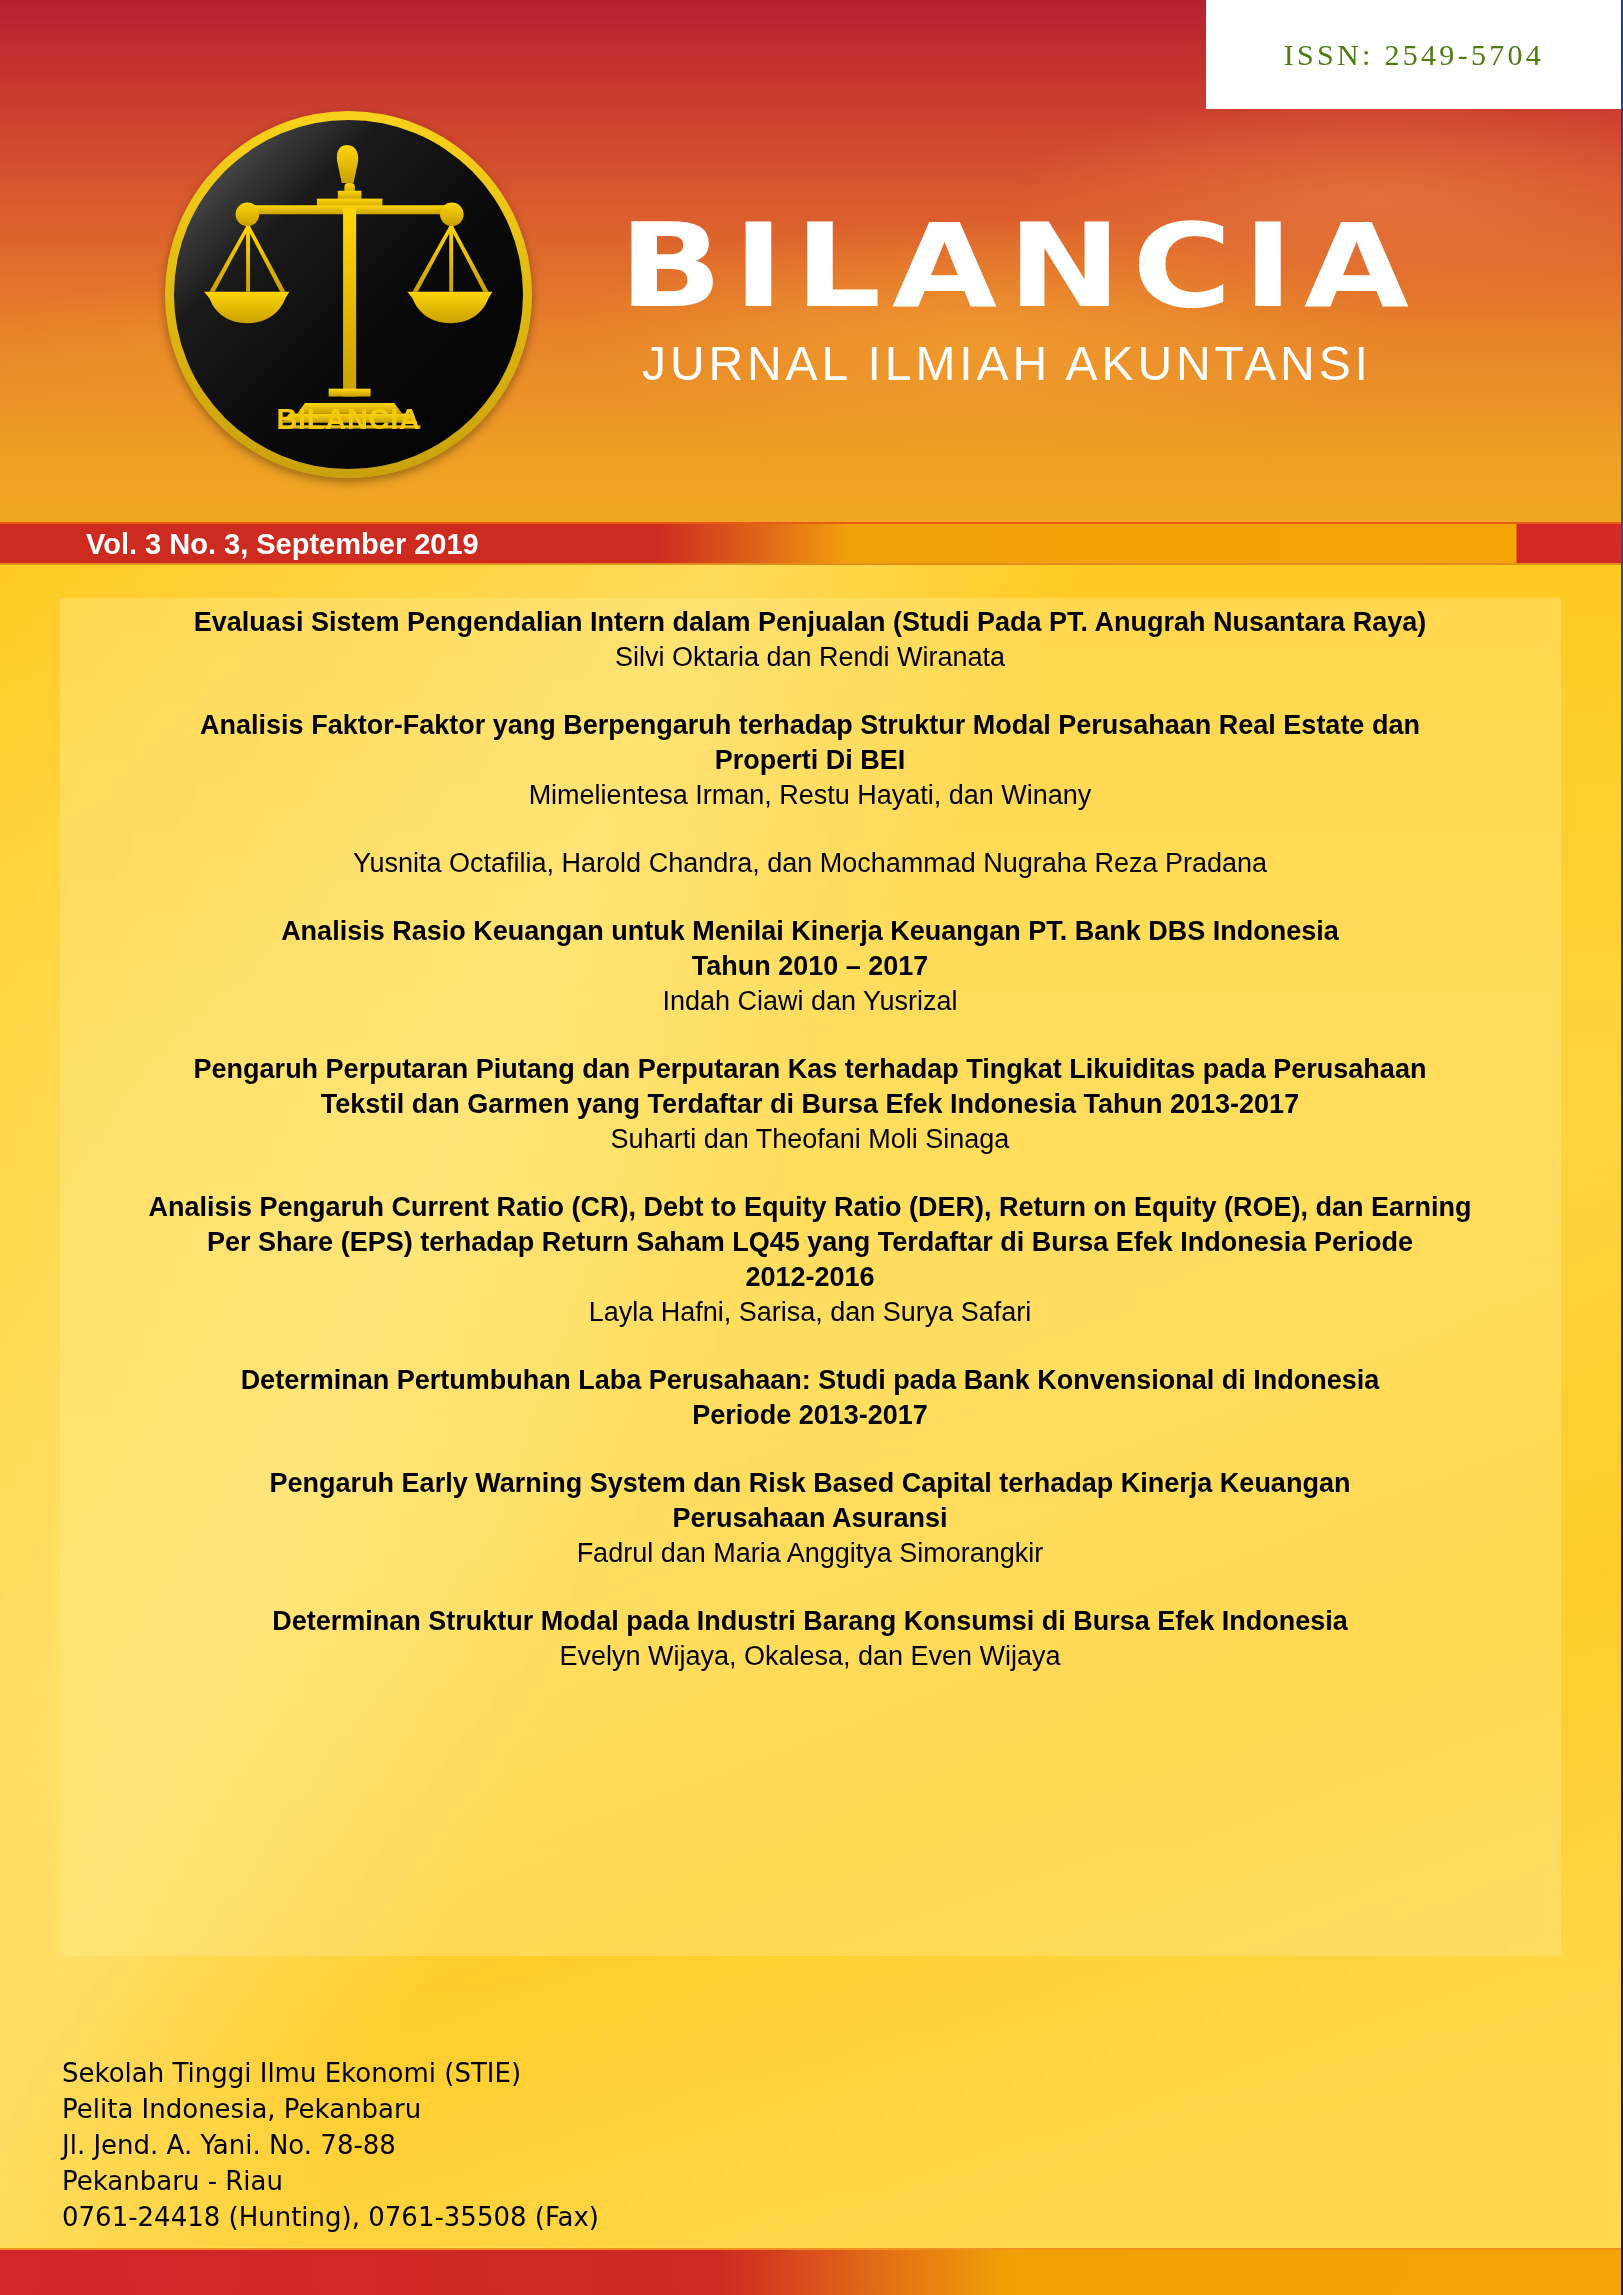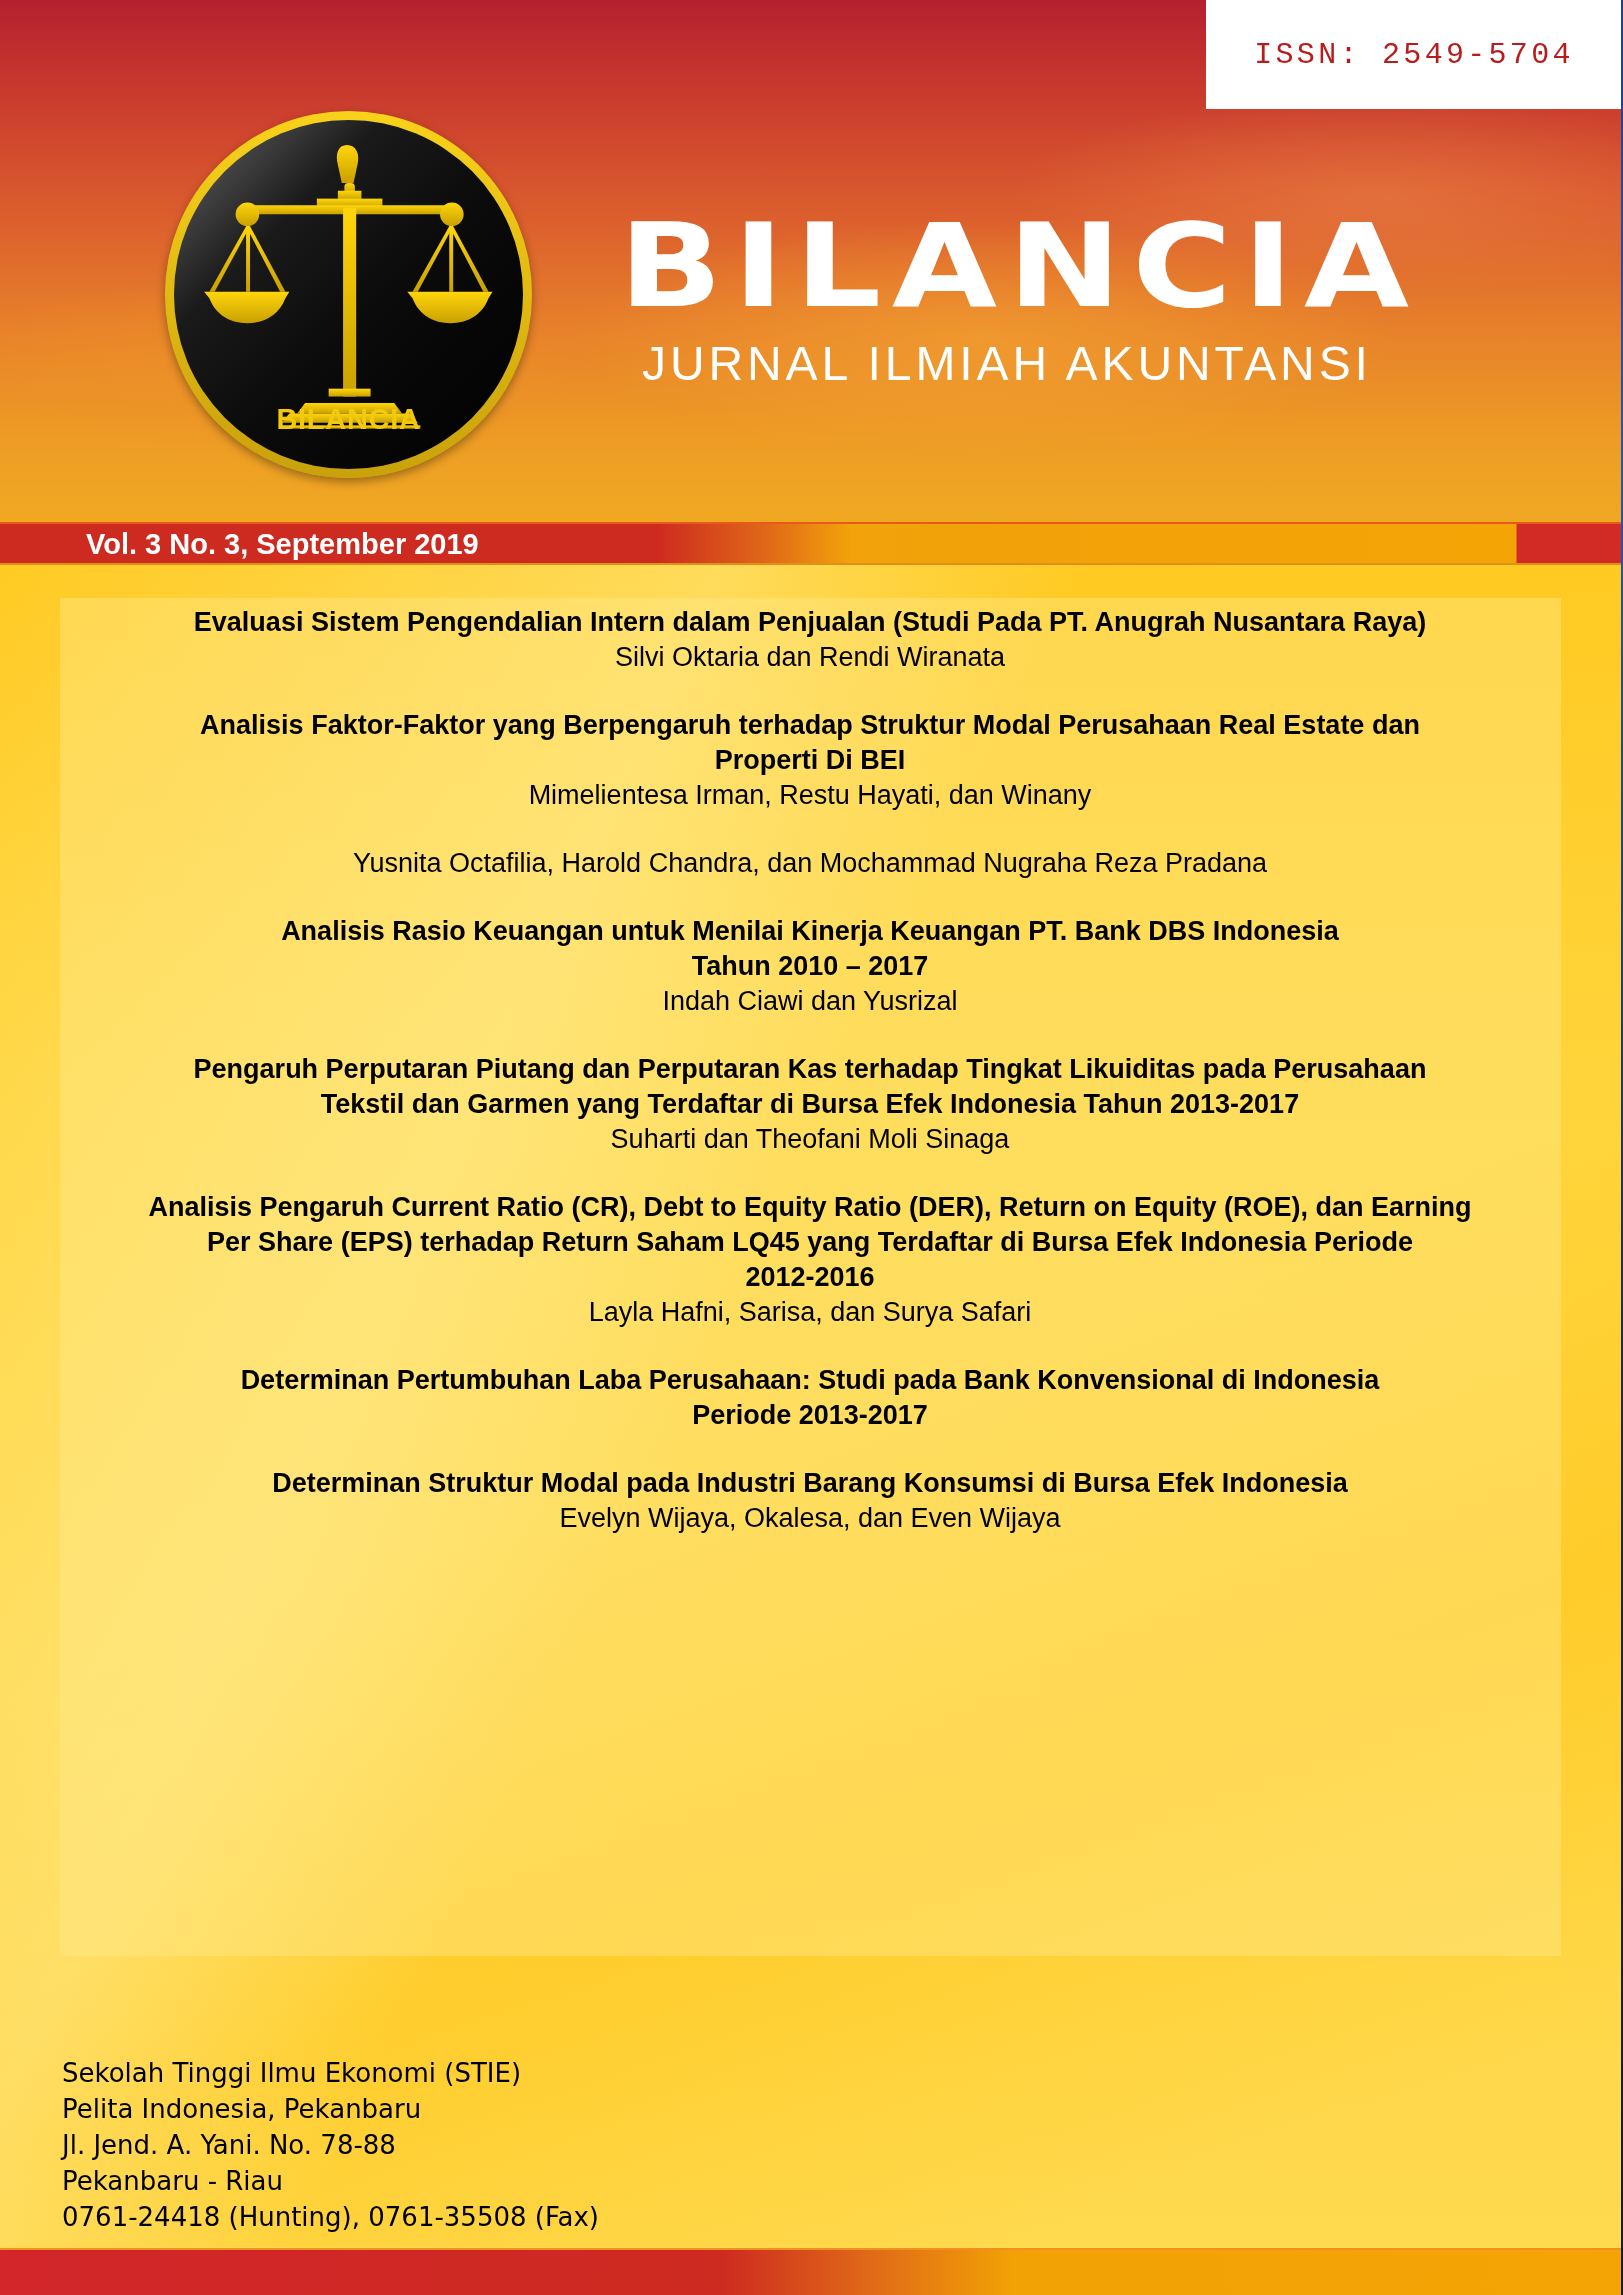--- a/index.html
+++ b/index.html
@@ -20,21 +20,21 @@
   .right-strip {
     position: absolute; right: 0; top: 0; width: 2.6px; height: 2295px;
     background: linear-gradient(180deg, #1c3f91 0%, #2456b4 20%, #1a2a55 60%, #0e1a38 100%);
   }
   .issn-box {
     position: absolute; left: 1206px; top: 0; width: 416px; height: 109px;
     background: #ffffff;
     display: flex; align-items: center; justify-content: center;
   }
   .issn-text {
-    font-family: Liberation Mono, monospace; font-size: 30px; letter-spacing: 3.3px; color: #b91c1c;
+    font-family: Liberation Serif, serif; font-size: 30px; letter-spacing: 3.3px; color: #4d7c0f;
   }
   
   .logo {
     position: absolute; left: 165px; top: 111px; width: 367px; height: 367px;
     border-radius: 50%;
     background: linear-gradient(180deg, #f8d21a, #c9a10a);
     box-shadow: 0 3.9px 9.2px rgba(0,0,0,0.35);
   }
   .logo-inner {
     position: absolute; left: 9.2px; top: 9.2px; right: 9.2px; bottom: 9.2px;
@@ -189,20 +189,25 @@
     <div class="article-title">Analisis Pengaruh Current Ratio (CR), Debt to Equity Ratio (DER), Return on Equity (ROE), dan Earning
 Per Share (EPS) terhadap Return Saham LQ45 yang Terdaftar di Bursa Efek Indonesia Periode
 2012-2016</div>
     <div class="article-authors">Layla Hafni, Sarisa, dan Surya Safari</div>
   </div>
   <div class="article">
     <div class="article-title">Determinan Pertumbuhan Laba Perusahaan: Studi pada Bank Konvensional di Indonesia
 Periode 2013-2017</div>
   </div>
   <div class="article">
+    <div class="article-title">Pengaruh Early Warning System dan Risk Based Capital terhadap Kinerja Keuangan
+Perusahaan Asuransi</div>
+    <div class="article-authors">Fadrul dan Maria Anggitya Simorangkir</div>
+  </div>
+  <div class="article">
     <div class="article-title">Determinan Struktur Modal pada Industri Barang Konsumsi di Bursa Efek Indonesia</div>
     <div class="article-authors">Evelyn Wijaya, Okalesa, dan Even Wijaya</div>
   </div>
 </div>
 
 <div class="address">
   <div>Sekolah Tinggi Ilmu Ekonomi (STIE)</div>
   <div>Pelita Indonesia, Pekanbaru</div>
   <div>Jl. Jend. A. Yani. No. 78-88</div>
   <div>Pekanbaru - Riau</div>

